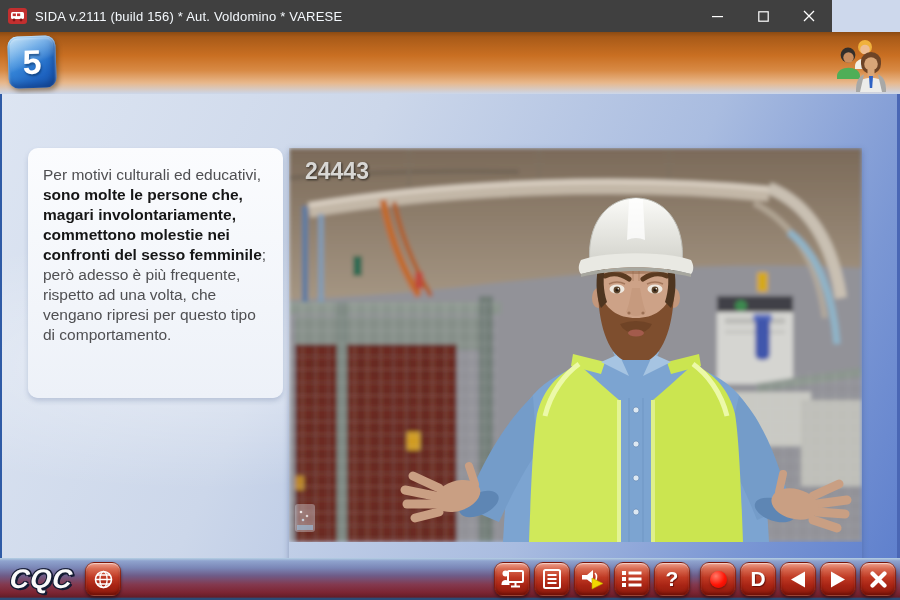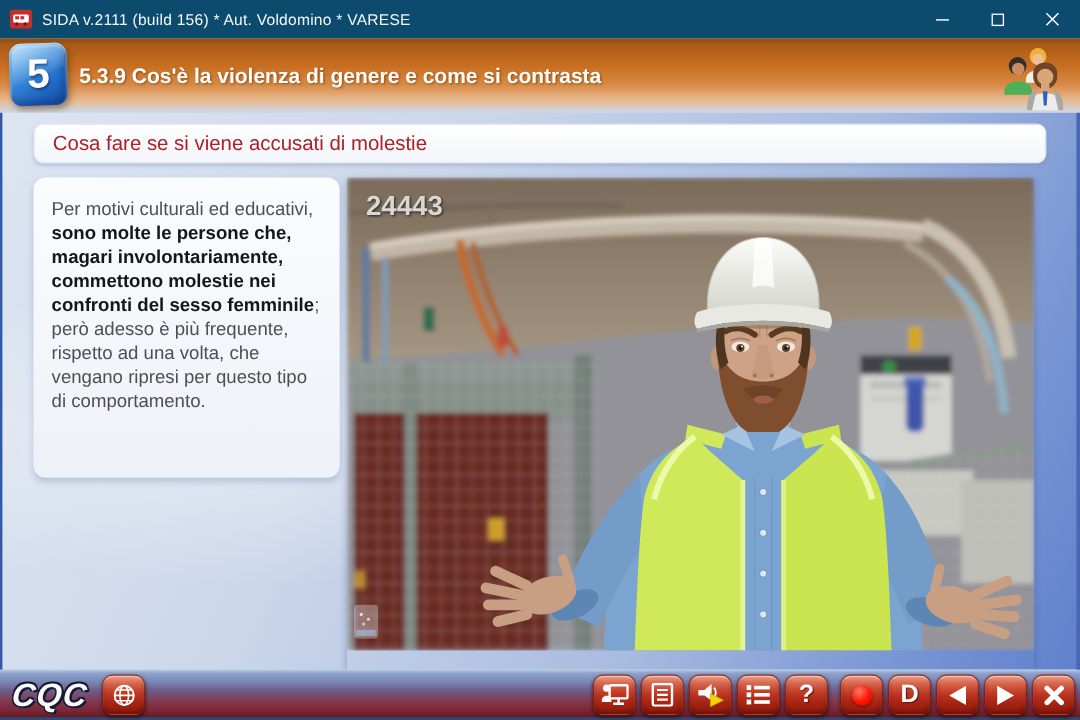--- a/index.html
+++ b/index.html
@@ -1,22 +1,22 @@
 <!DOCTYPE html>
 <html><head>
 <meta charset="utf-8">
 <style>
   * { margin:0; padding:0; box-sizing:border-box; }
   html,body { width:900px; height:600px; overflow:hidden; }
   body { font-family:"Liberation Sans", sans-serif; }
   .window { position:relative; width:900px; height:600px; background:#cdd8ec; }
 
   
-  .titlebar { position:absolute; top:0; left:0; width:900px; height:32px;
-    background:#0c4a6e; display:flex; align-items:center; }
+  .titlebar { position:absolute; top:0; left:0; width:832px; height:32px;
+    background:#404040; display:flex; align-items:center; }
   .app-icon { margin-left:8px; width:19px; height:16px; display:flex; }
   .title-text { color:#f4f8fc; font-size:13px; margin-left:8px; letter-spacing:.2px; }
   .win-controls { position:absolute; right:0; top:0; height:32px; display:flex; }
   .win-btn { width:46px; height:32px; display:flex; align-items:center; justify-content:center; cursor:pointer; }
 
   
   .header { position:absolute; top:32px; left:0; width:900px; height:62px;
     background:linear-gradient(180deg,#8a4a12 0%,#a85a18 8%,#c96f22 38%,#d88a45 62%,#e8b88c 82%,#ccd7ea 100%); }
   .chapter-badge { position:absolute; left:8px; top:4px; width:48px; height:52px;
     border-radius:10px; transform:rotate(-2deg);
@@ -108,44 +108,40 @@
           </svg>
       </div>
     </div>
   </div>
 
   <div class="header">
     <div class="chapter-badge">
       <span class="num">5</span>
       <div class="gloss"></div>
     </div>
-    <div class="header-title">5.3.9 Cos'è la violenza di genere e come si contrasta</div>
     <div class="people-icon">
       <svg width="58" height="54" viewBox="0 0 58 54">
         <circle cx="31" cy="9" r="7" fill="#f0b13c"></circle>
         <circle cx="31" cy="11.5" r="4.8" fill="#eebd93"></circle>
         <path d="M21,28 C21,18 41,18 41,28 L41,31 L21,31 Z" fill="#f2efe6"></path>
         <circle cx="14" cy="17" r="7.4" fill="#332e2a"></circle>
         <circle cx="14.5" cy="19.5" r="5.2" fill="#c98d5f"></circle>
         <path d="M3,38 C3,27 26,27 26,38 L26,41 L3,41 Z" fill="#4fae57"></path>
         <path d="M27,23 a10,9 0 0 1 20,0 l0,3 a10,10 0 0 1 -20,0 Z" fill="#6e4426"></path>
         <circle cx="37" cy="26" r="6.8" fill="#d9a678"></circle>
         <rect x="33.5" y="32" width="7" height="6" fill="#d9a678"></rect>
         <path d="M22,51 C22,36 52,36 52,51 L52,54 L22,54 Z" fill="#ececea"></path>
         <path d="M22,51 C22,40 28,37 30,36.5 L26,54 L22,54 Z" fill="#a8a8a6"></path>
         <path d="M52,51 C52,40 46,37 44,36.5 L48,54 L52,54 Z" fill="#a8a8a6"></path>
         <path d="M35,38 L39,38 L38.2,50 L35.8,50 Z" fill="#2f62c4"></path>
       </svg>
     </div>
   </div>
 
   <div class="main">
-    <div class="subtitle-bar">
-      <span>Cosa fare se si viene accusati di molestie</span>
-    </div>
 
     <div class="text-panel">
       <p><span>Per motivi culturali ed educativi, </span><b>sono molte le persone che, magari involontariamente, commettono molestie nei confronti del sesso femminile</b><span>; però adesso è più frequente, rispetto ad una volta, che vengano ripresi per questo tipo di comportamento.</span></p>
     </div>
 
     <div class="photo">
       <svg width="573" height="394" viewBox="0 0 573 394">
         <defs>
           <linearGradient id="ceilGrad" x1="0" y1="0" x2="0" y2="1">
             <stop offset="0" stop-color="#7b6a59"></stop>

